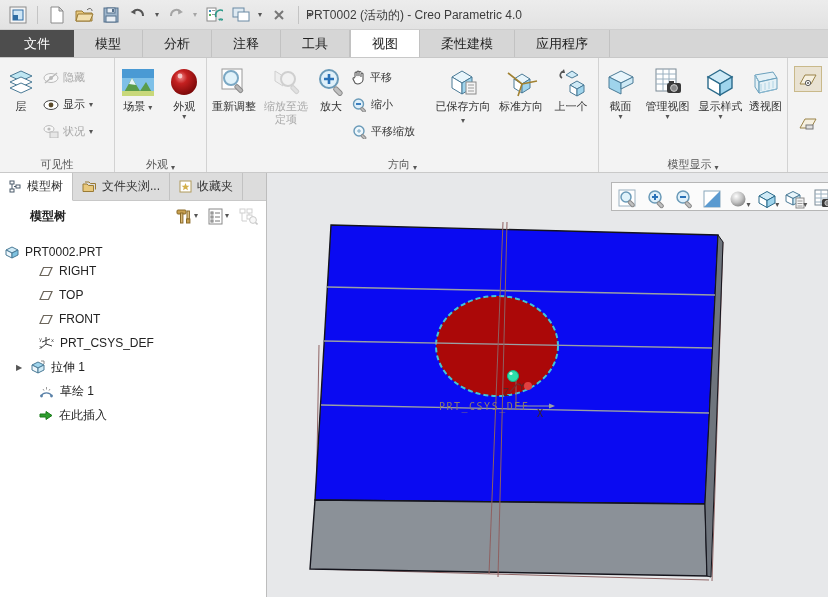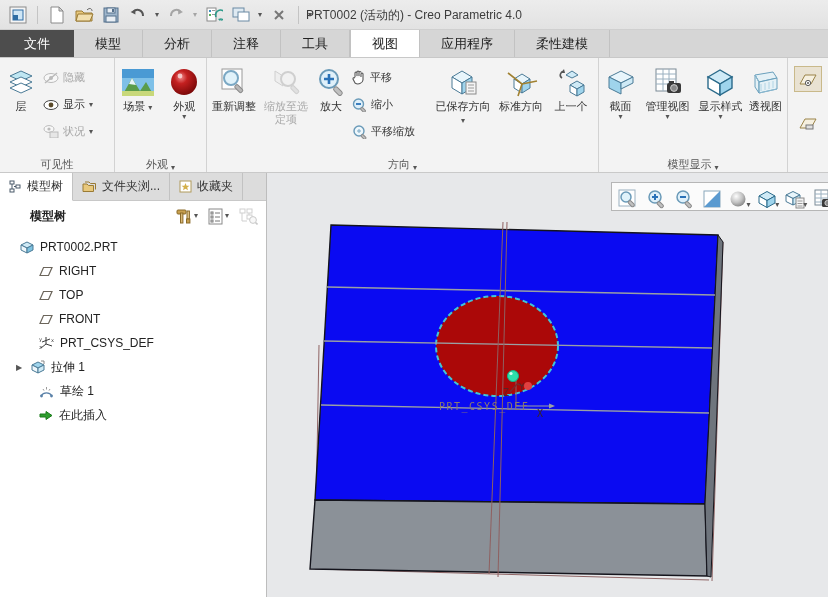--- a/index.html
+++ b/index.html
@@ -52,21 +52,21 @@
   .navtabs{height:28px;background:#dcdcdc;display:flex;align-items:stretch;border-bottom:1px solid #c8c8c8;}
   .ntab{display:flex;align-items:center;gap:5px;padding:0 9px;font-size:12px;color:#333;
     border-right:1px solid #c2c2c2;background:#dcdcdc;}
   .ntab.active{background:#ffffff;border-bottom:1px solid #fff;margin-bottom:-1px;}
   .navheader{height:30px;display:flex;align-items:center;padding:0 6px;background:#fff;}
   .navheader .htitle{font-weight:bold;font-size:12px;color:#222;padding-left:24px;flex:1;}
   .hico{display:flex;align-items:center;gap:2px;margin-right:10px;}
   .tree{flex:1;overflow:hidden;padding-top:4px;}
   .titem{display:flex;align-items:center;height:24px;gap:6px;font-size:12px;color:#222;}
   .titem .expander{width:10px;text-align:center;font-size:8px;color:#555;}
-  .ind1{padding-left:19px;}
+  .ind1{padding-left:4px;align-items:flex-end;}
   .ind2{padding-left:39px;}
   .ind2e{padding-left:14px;}
   
   .gfx{flex:1;position:relative;background:#e7e8ea;overflow:hidden;}
   .gtoolbar{position:absolute;left:344px;top:9px;height:29px;background:#fbfbfb;
     border:1px solid #b6b6b6;display:flex;align-items:center;gap:3px;padding:0 4px;width:230px;}
   .gbtn{display:flex;align-items:flex-end;justify-content:center;width:25px;height:25px;}
   .gbtn .dd8{margin-left:-2px;}
   .model{position:absolute;left:0;top:0;}
   text{font-family:"DejaVu Sans Mono",monospace;}
@@ -148,22 +148,22 @@
   </div>
 </div>
 
 <div class="tabstrip">
   <div class="rtab filetab">文件</div>
   <div class="rtab">模型</div>
   <div class="rtab">分析</div>
   <div class="rtab">注释</div>
   <div class="rtab">工具</div>
   <div class="rtab active">视图</div>
+  <div class="rtab">柔性建模</div>
   <div class="rtab">应用程序</div>
-  <div class="rtab">柔性建模</div>
 </div>
 
 <div class="ribbon">
 
   <div class="rgroup" style="width:115px">
     <div class="rg-body">
       <div class="rbtn" style="width:38px">
         <span class="icon">
           <svg width="30" height="30">
               <path d="M4 9 L15 4 L26 9 L15 14 Z" fill="#bfe6f2" stroke="#4a7a96"></path>

